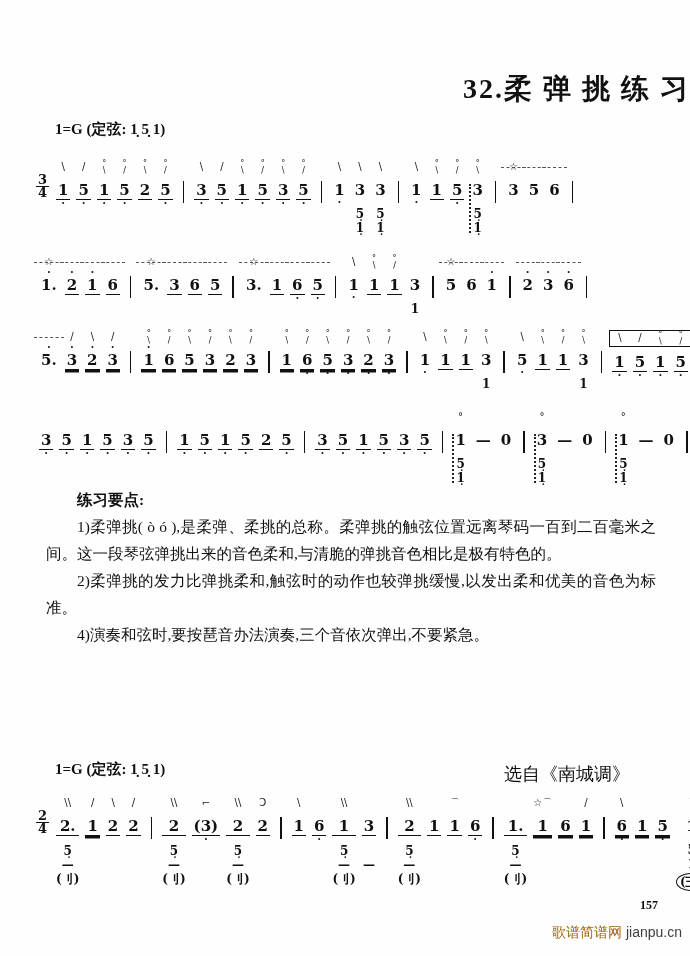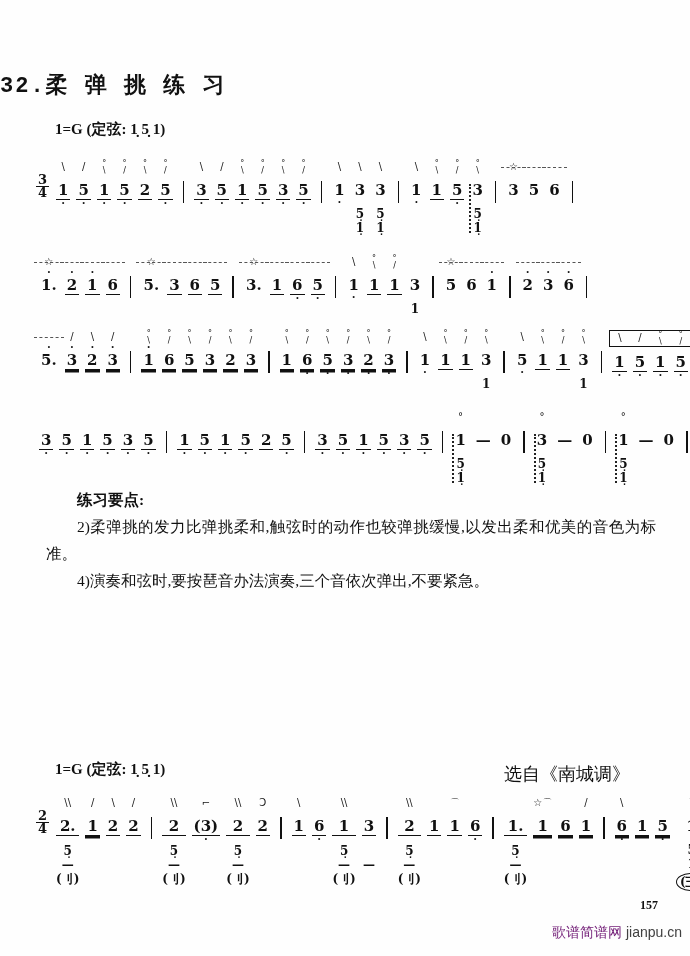--- a/index.html
+++ b/index.html
@@ -1,20 +1,20 @@
 <!DOCTYPE html>
 <html><head>
 <meta charset="utf-8">
 <style>
   html,body{margin:0;padding:0;background:#e8e8e4;}
   .page{position:relative;width:690px;height:956px;background:#fefefe;margin:0 auto;
         font-family:"Liberation Serif","DejaVu Serif",serif;color:#111;overflow:hidden;
         border-right:2px solid #cfcfcb;}
   
-  .h1{position:absolute;left:0;width:100%;text-align:left;font-size:22px;font-weight:bold;letter-spacing:2px;font-family:Liberation Mono, monospace;}
+  .h1{position:absolute;left:0;width:100%;text-align:right;font-size:28px;font-weight:bold;letter-spacing:2px;}
   .keyline{position:absolute;font-size:15px;font-weight:bold;}
   .attr{position:absolute;font-size:18px;}
   
   .sys{position:absolute;left:36px;display:flex;align-items:flex-start;}
   .note{position:relative;text-align:center;margin:0 3px;min-width:14px;}
   .mk{height:15px;font-size:10px;line-height:14px;font-family:"DejaVu Sans",sans-serif;white-space:nowrap;}
   .mk.st span{display:block;font-size:8px;line-height:7px;}
   .hd{height:7px;font-size:8px;line-height:5px;}
   .num{font-family:"DejaVu Serif",serif;font-weight:bold;font-size:15px;line-height:17px;padding:0 2px;white-space:nowrap;}
   .num.u1{border-bottom:1.5px solid #111;}
@@ -34,21 +34,21 @@
   .note.arp::after{content:"";position:absolute;left:-1px;top:24px;bottom:2px;border-left:2px dotted #222;}
   .note.bx .mk{border-top:1px solid #111;border-bottom:1px solid #111;margin:0 -3px;}
   .note.bxs .mk{border-left:1px solid #111;}
   
   .notes{position:absolute;left:46px;right:34px;font-size:15.5px;line-height:27px;text-align:justify;}
   .notes .head{font-weight:bold;text-indent:2em;}
   .notes p{margin:0;text-indent:2em;}
   
   .pagenum{position:absolute;font-weight:bold;font-size:12px;}
   .wm{position:absolute;font-size:14px;font-family:"Liberation Sans",sans-serif;}
-  .wm .site{color:#701a75;text-align:right;}
+  .wm .site{color:#a16207;text-align:right;}
   .wm .lnk{color:#404040;}
 </style>
 </head>
 <body>
 
 <div class="page">
 
   <div class="h1" style="top:70px;">32.柔 弹 挑 练 习</div>
 
   <div class="keyline" style="left:55px;top:120px;">1=G (定弦: 1̣ 5̣ 1)</div>
@@ -794,20 +794,21 @@
         <div class="ud">&nbsp;</div>
       </div>
       <div class="ebar">
         <span></span>
         <span></span>
       </div>
     </div>
 
   <div class="notes" style="top:486px;">
     <div class="head">练习要点:</div>
+    <p>1)柔弹挑( ò ó ),是柔弹、柔挑的总称。柔弹挑的触弦位置远离琴码一百到二百毫米之间。这一段琴弦弹挑出来的音色柔和,与清脆的弹挑音色相比是极有特色的。</p>
     <p>2)柔弹挑的发力比弹挑柔和,触弦时的动作也较弹挑缓慢,以发出柔和优美的音色为标准。</p>
     <p>4)演奏和弦时,要按琶音办法演奏,三个音依次弹出,不要紧急。</p>
   </div>
 
 
   <div class="keyline" style="left:55px;top:760px;">1=G (定弦: 1̣ 5̣ 1)</div>
   <div class="attr" style="right:60px;top:762px;">选自《南城调》</div>
 
   <div class="sys" style="top: 796px;">
       <div class="ts">

